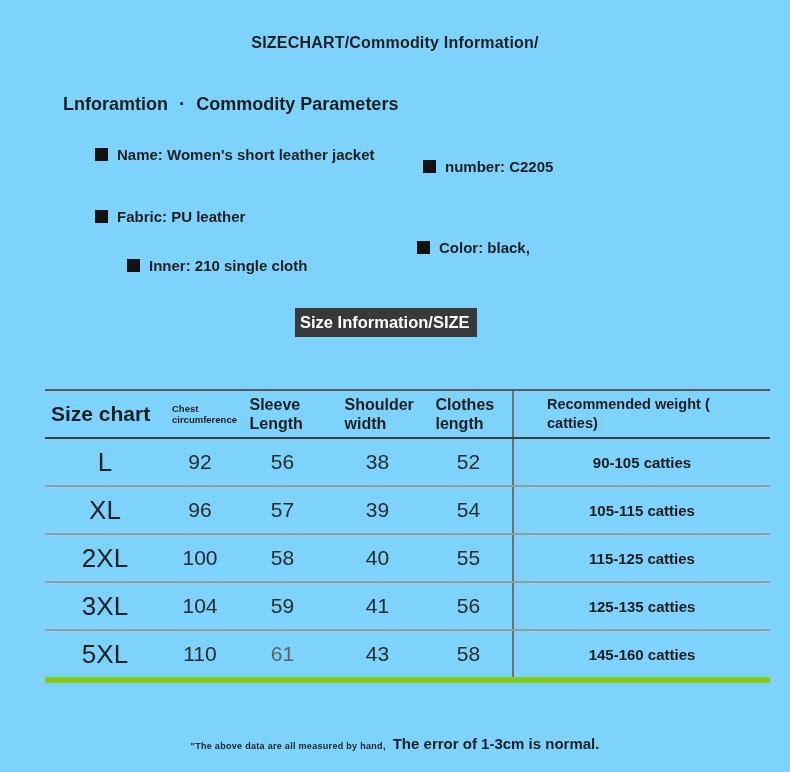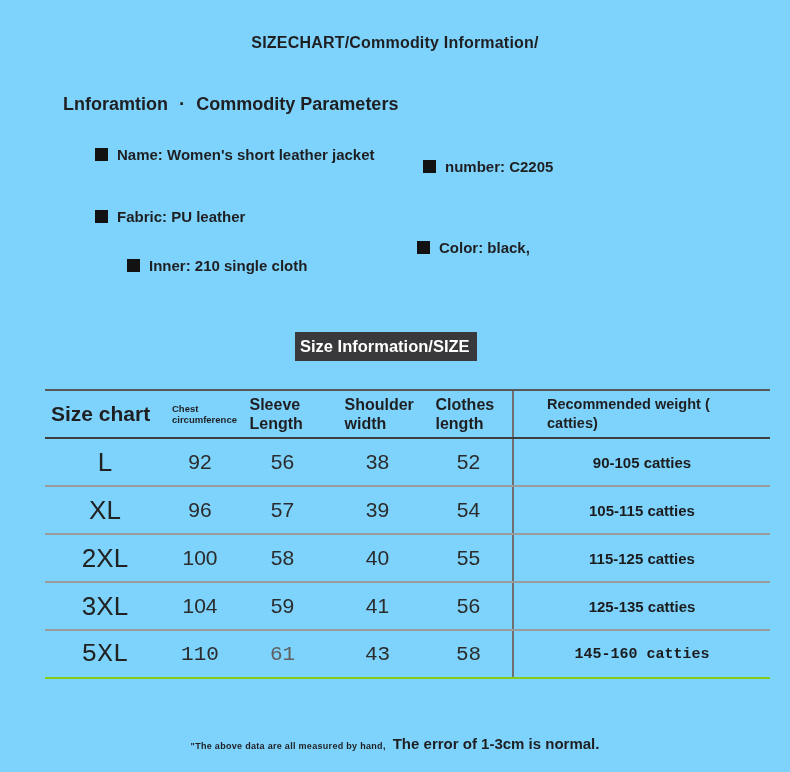--- a/index.html
+++ b/index.html
@@ -56,21 +56,21 @@
   th.h-weight span{display:inline-block;width:185px;text-align:left;}
   .vline{border-left:2px solid #6f6f6f;}
   .size-table td{
     border-bottom:2px solid #9b9b9b;
     height:46px;text-align:center;
     font-size:21px;color:#2b2b2b;padding:0;
   }
   td.c-size{font-size:26px;color:#222;}
   td.c-weight{font-weight:bold;font-size:15px;color:#1c1c1e;}
   td.muted{color:#606060;}
-  tbody tr:last-child td{border-bottom:2px solid #84cc16;font-family:Liberation Mono, monospace;}
+  tbody tr:last-child td{border-bottom:6px solid #84cc16;}
   .footer-note{
     position:absolute;top:735px;left:0;width:100%;text-align:center;
     white-space:nowrap;
   }
   .note-small{font-size:9px;font-weight:bold;letter-spacing:.3px;}
   .note-large{font-size:15px;font-weight:bold;margin-left:7px;}
 </style>
 </head>
 <body>
 
@@ -91,21 +91,21 @@
   <div class="param" id="param-fabric">
     <span class="sq"></span><span>Fabric: PU leather</span>
   </div>
   <div class="param" id="param-color">
     <span class="sq"></span><span>Color: black,</span>
   </div>
   <div class="param" id="param-inner">
     <span class="sq"></span><span>Inner: 210 single cloth</span>
   </div>
 
-  <div class="size-banner" style="background: rgb(57, 57, 59); color: rgb(255, 255, 255); margin-top: 24px;">Size Information/SIZE</div>
+  <div class="size-banner" style="background: rgb(57, 57, 59); color: rgb(255, 255, 255);">Size Information/SIZE</div>
 
   <table class="size-table">
     <colgroup>
       <col style="width:120px">
         <col style="width:70px">
         <col style="width:95px">
       <col style="width:95px">
         <col style="width:88px">
         <col style="width:257px">
     </colgroup>

